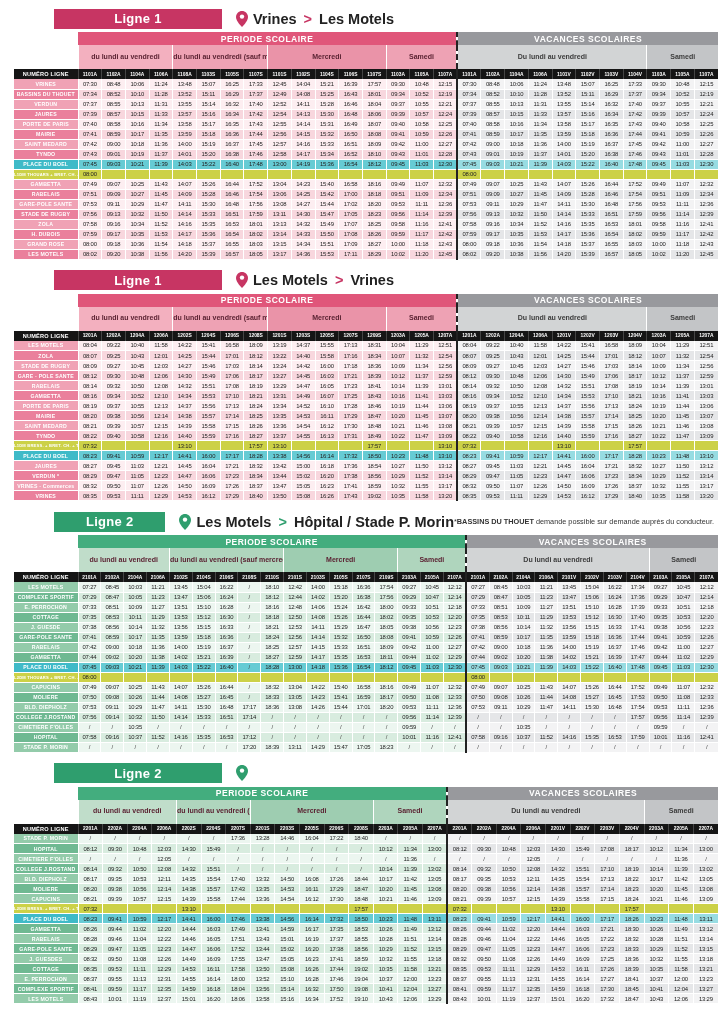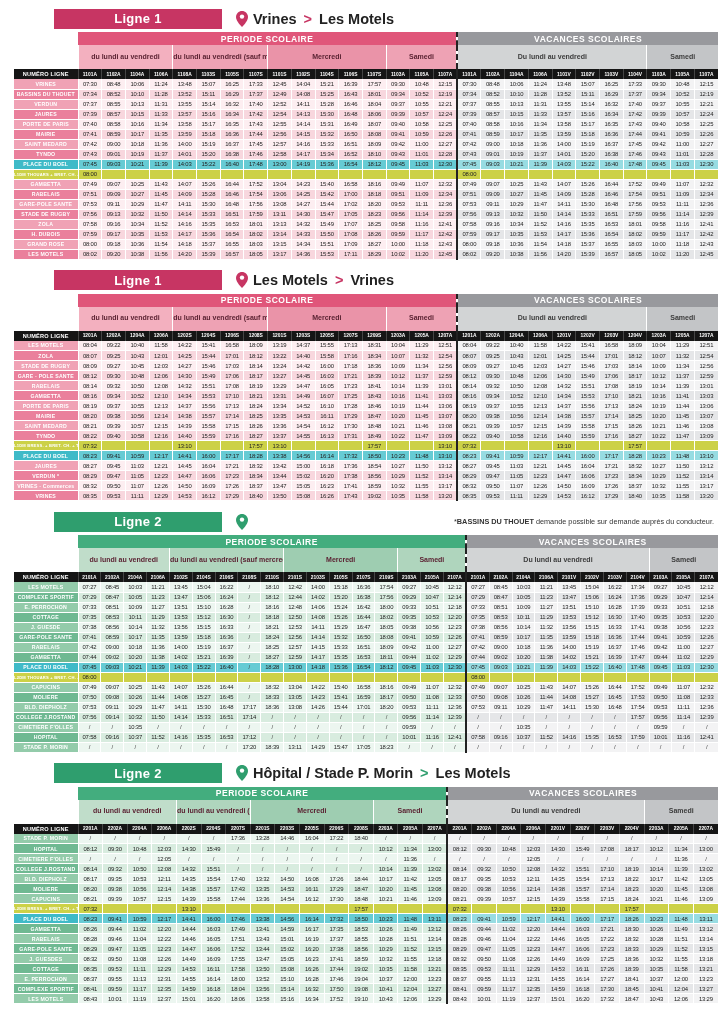--- a/index.html
+++ b/index.html
@@ -1238,20 +1238,21 @@
           </tbody>
         </table>
       </div>
       <div class="sec">
         <div class="titlebar">
           <div class="badge" style="background: rgb(47, 158, 110);">Ligne 2</div>
           <svg width="12" height="16" viewBox="0 0 12 16" class="pin">
             <path d="M6 0C2.7 0 0 2.7 0 6c0 4.4 6 10 6 10s6-5.6 6-10C12 2.7 9.3 0 6 0z" fill="#2f9e6e"></path>
             <circle cx="6" cy="5.6" r="2.2" fill="#fff"></circle>
           </svg>
+          <div class="route"><span>Les Motels</span><span class="arr" style="color: rgb(47, 158, 110);"> &gt; </span><span>Hôpital / Stade P. Morin</span></div>
           <div class="foot"><span>*</span><b>BASSINS DU THOUET</b><span> demande possible sur demande auprès du conducteur.</span></div>
         </div>
         <table class="tt">
           <colgroup>
             <col style="width: 64px;">
             <col>
             <col>
             <col>
             <col>
             <col>
@@ -1858,21 +1859,20 @@
           </tbody>
         </table>
       </div>
       <div class="sec">
         <div class="titlebar">
           <div class="badge" style="background: rgb(47, 158, 110);">Ligne 2</div>
           <svg width="12" height="16" viewBox="0 0 12 16" class="pin">
             <path d="M6 0C2.7 0 0 2.7 0 6c0 4.4 6 10 6 10s6-5.6 6-10C12 2.7 9.3 0 6 0z" fill="#2f9e6e"></path>
             <circle cx="6" cy="5.6" r="2.2" fill="#fff"></circle>
           </svg>
-          <div class="route"><span>Hôpital / Stade P. Morin</span><span class="arr" style="color: rgb(47, 158, 110);"> &gt; </span><span>Les Motels</span></div>
         </div>
         <table class="tt">
           <colgroup>
             <col style="width: 64px;">
             <col>
             <col>
             <col>
             <col>
             <col>
             <col>

